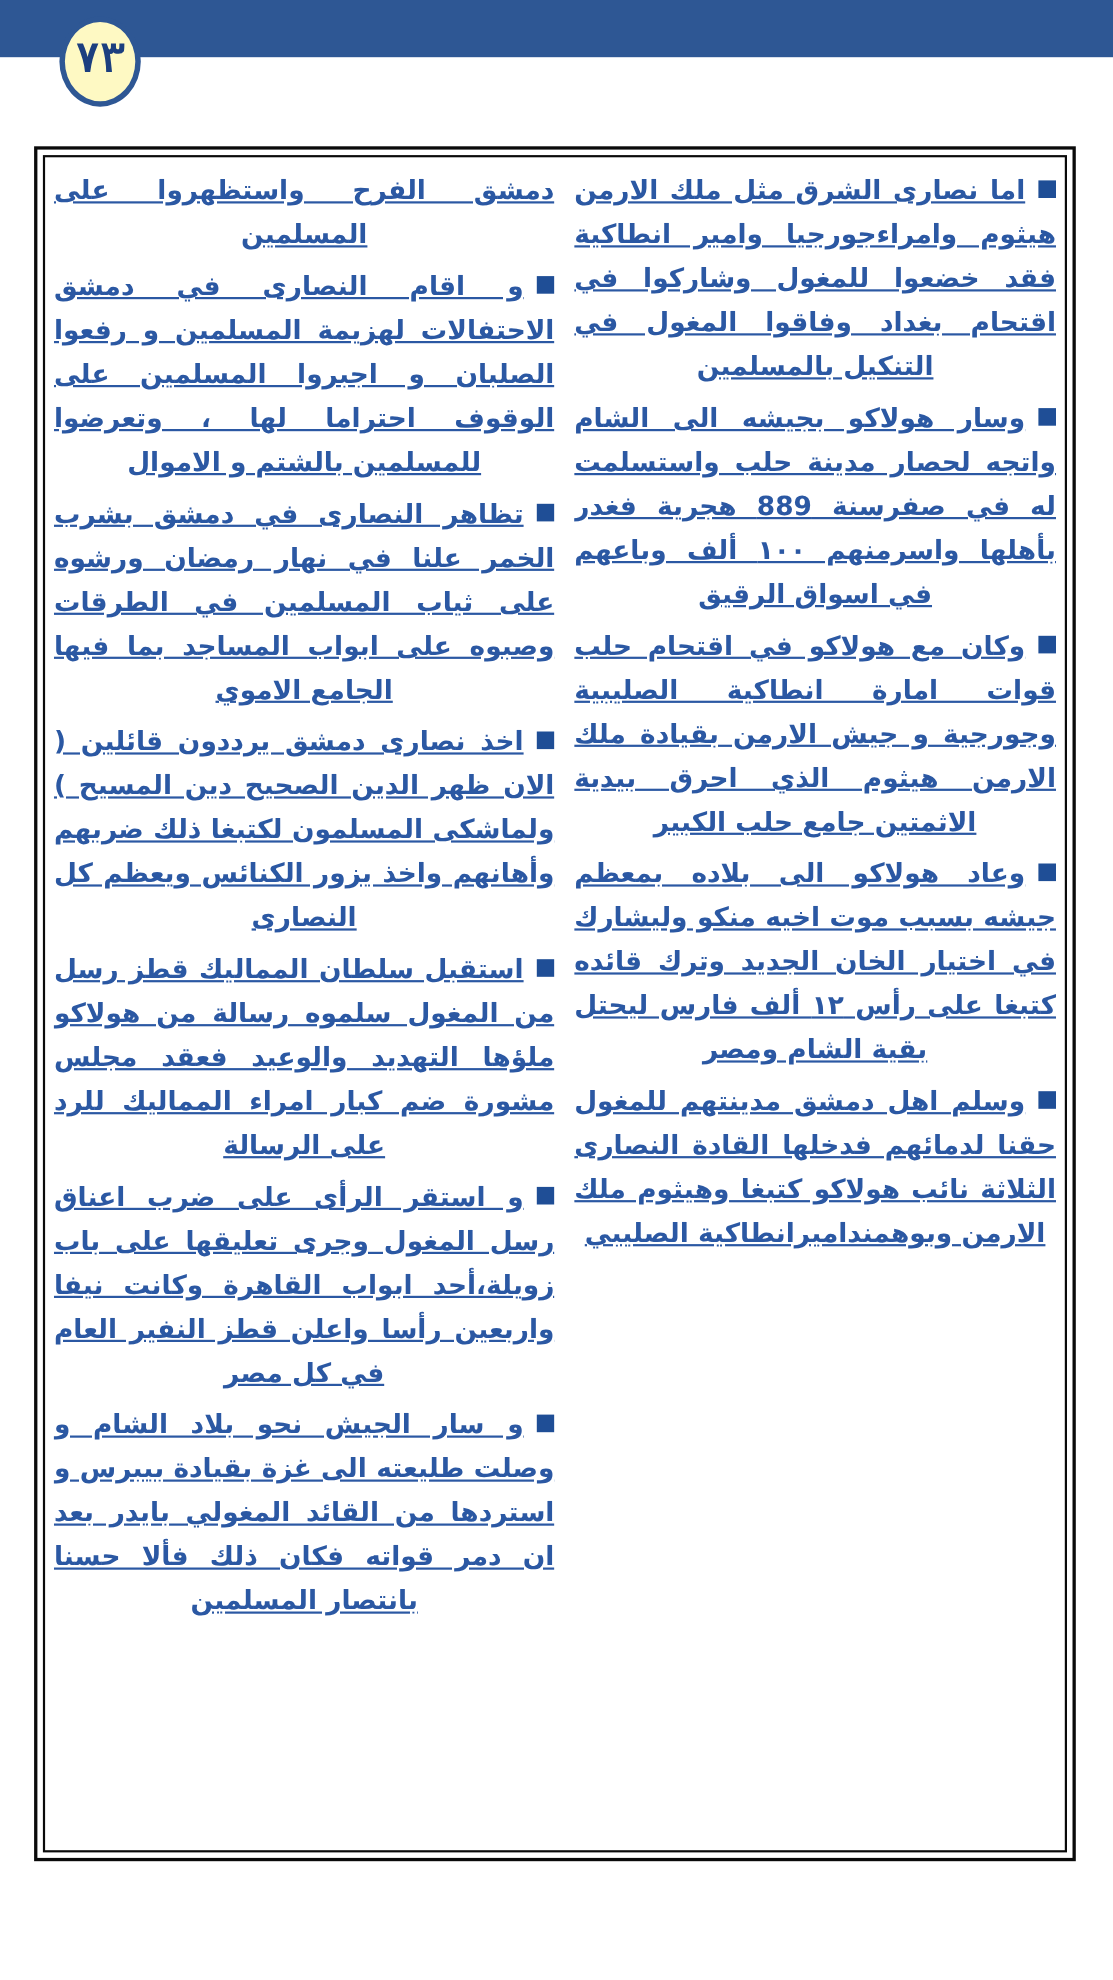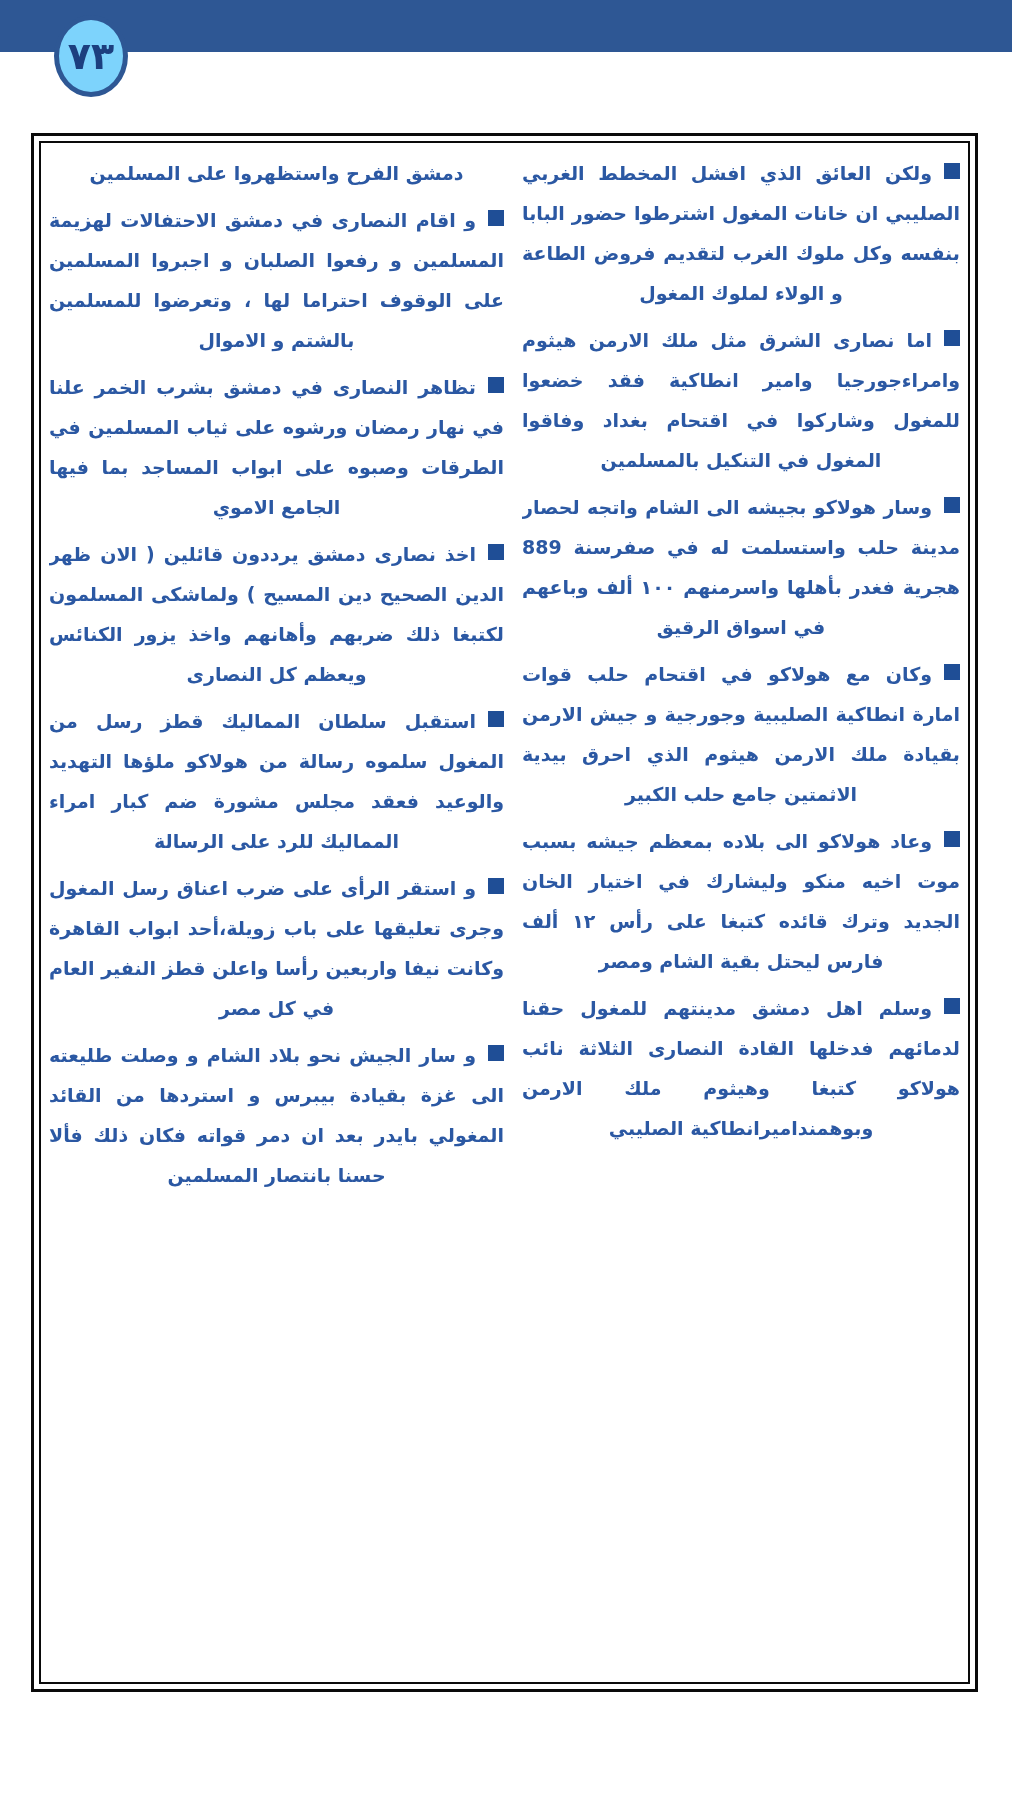--- a/index.html
+++ b/index.html
@@ -6,62 +6,61 @@
   body{
     width:1012px;height:1800px;background:#ffffff;position:relative;overflow:hidden;
     font-family:"DejaVu Sans",sans-serif;
   }
   .top-bar{
     position:absolute;top:0;left:0;width:1012px;height:52px;
     background:var(--bar,#2e5794);
   }
   .page-badge{
     position:absolute;left:54px;top:15px;width:64px;height:72px;
-    background:#7dd3fc;border:5px solid var(--bar,#2e5794);border-radius:50%;
-    display:flex;align-items:center;justify-content:center;z-index:2;
+    background:#fef9c3;border:5px solid var(--bar,#2e5794);border-radius:50%;
+    display:flex;align-items:center;justify-content:center;z-index:2;font-family:Liberation Mono, monospace;
   }
   .page-badge .num{
     font-size:38px;font-weight:bold;color:var(--numink,#1c3f7f);line-height:1;
   }
   .box-outer{
     position:absolute;left:31px;top:133px;width:947px;height:1559px;
     border:3px solid var(--frame,#0a0a0a);box-sizing:border-box;padding:5px;
     background:#ffffff;
   }
   .box-inner{
     border:2px solid var(--frame,#0a0a0a);height:100%;box-sizing:border-box;
     padding:10px 8px 0 8px;display:flex;gap:18px;
   }
   .col{height:100%;overflow:hidden;}
   .col-right{width:438px;flex:0 0 438px;}
   .col-left{flex:1;}
   p.para{
     margin:0 0 7px 0;color:var(--ink,#2b58a3);font-weight:bold;
-    font-size:19px;line-height:40px;
-    text-align:justify;text-align-last:center;-moz-text-align-last:center;
+    font-size:24px;line-height:40px;
+    text-align:justify;text-align-last:center;text-decoration:underline;-moz-text-align-last:center;
   }
   .bullet{
     display:inline-block;width:16px;height:16px;
     background:var(--bullet,#1f4e96);margin-inline-end:12px;
     transform:translateY(-1px);
   }
 </style>
 </head>
 <body>
 
 <div class="top-bar"></div>
 
 <div class="page-badge">
   <span class="num">٧٣</span>
 </div>
 
 <div class="box-outer">
   <div class="box-inner" dir="rtl">
     <div class="col col-right" id="col-right">
-        <p class="para"><span class="bullet"></span><span>ولكن العائق الذي افشل المخطط الغربي الصليبي ان خانات المغول اشترطوا حضور البابا بنفسه وكل ملوك الغرب لتقديم فروض الطاعة و الولاء لملوك المغول</span></p>
         <p class="para"><span class="bullet"></span><span>اما نصارى الشرق مثل ملك الارمن هيثوم وامراءجورجيا وامير انطاكية فقد خضعوا للمغول وشاركوا في اقتحام بغداد وفاقوا المغول في التنكيل بالمسلمين</span></p>
         <p class="para"><span class="bullet"></span><span>وسار هولاكو بجيشه الى الشام واتجه لحصار مدينة حلب واستسلمت له في صفرسنة 889 هجرية فغدر بأهلها واسرمنهم ١٠٠ ألف وباعهم في اسواق الرقيق</span></p>
         <p class="para"><span class="bullet"></span><span>وكان مع هولاكو في اقتحام حلب قوات امارة انطاكية الصليبية وجورجية و جيش الارمن بقيادة ملك الارمن هيثوم الذي احرق بيدية الاثمتين جامع حلب الكبير</span></p>
         <p class="para"><span class="bullet"></span><span>وعاد هولاكو الى بلاده بمعظم جيشه بسبب موت اخيه منكو وليشارك في اختيار الخان الجديد وترك قائده كتبغا على رأس ١٢ ألف فارس ليحتل بقية الشام ومصر</span></p>
         <p class="para"><span class="bullet"></span><span>وسلم اهل دمشق مدينتهم للمغول حقنا لدمائهم فدخلها القادة النصارى الثلاثة نائب هولاكو كتبغا وهيثوم ملك الارمن وبوهمنداميرانطاكية الصليبي</span></p>
       </div>
     <div class="col col-left" id="col-left">
         <p class="para"><span>دمشق الفرح واستظهروا على المسلمين</span></p>
         <p class="para"><span class="bullet"></span><span>و اقام النصارى في دمشق الاحتفالات لهزيمة المسلمين و رفعوا الصلبان و اجبروا المسلمين على الوقوف احتراما لها ، وتعرضوا للمسلمين بالشتم و الاموال</span></p>
         <p class="para"><span class="bullet"></span><span>تظاهر النصارى في دمشق بشرب الخمر علنا في نهار رمضان ورشوه على ثياب المسلمين في الطرقات وصبوه على ابواب المساجد بما فيها الجامع الاموي</span></p>

